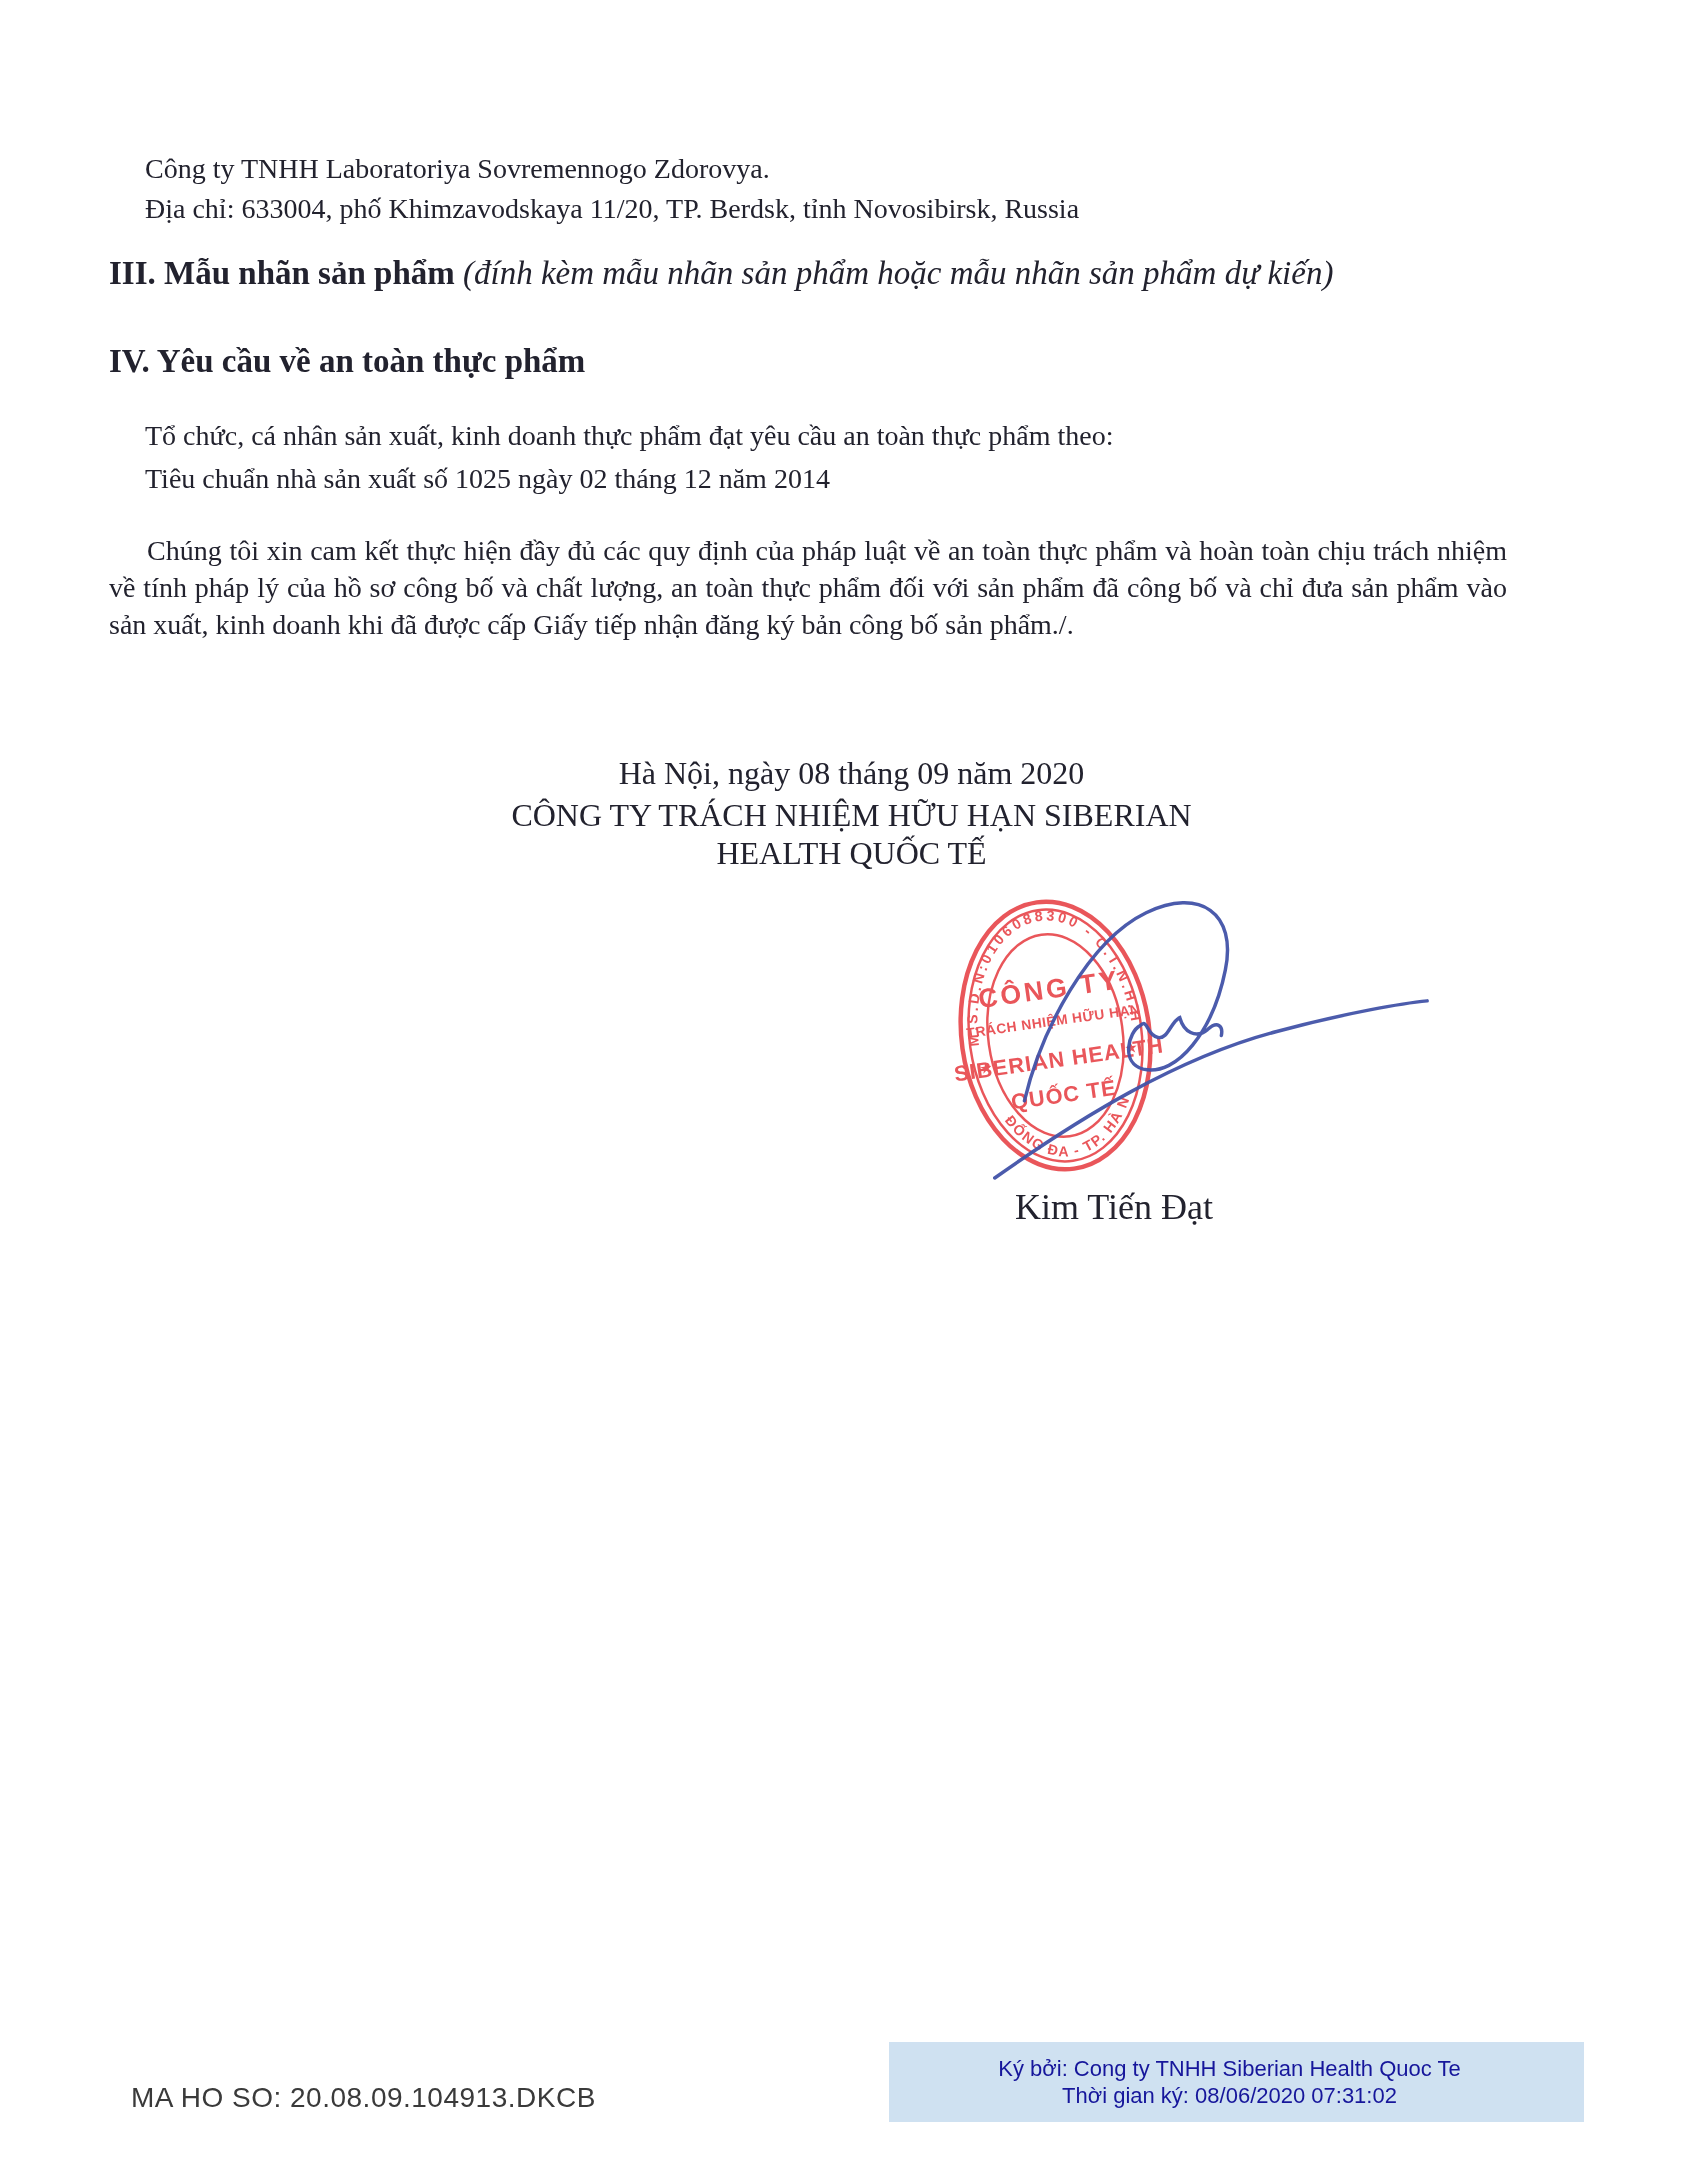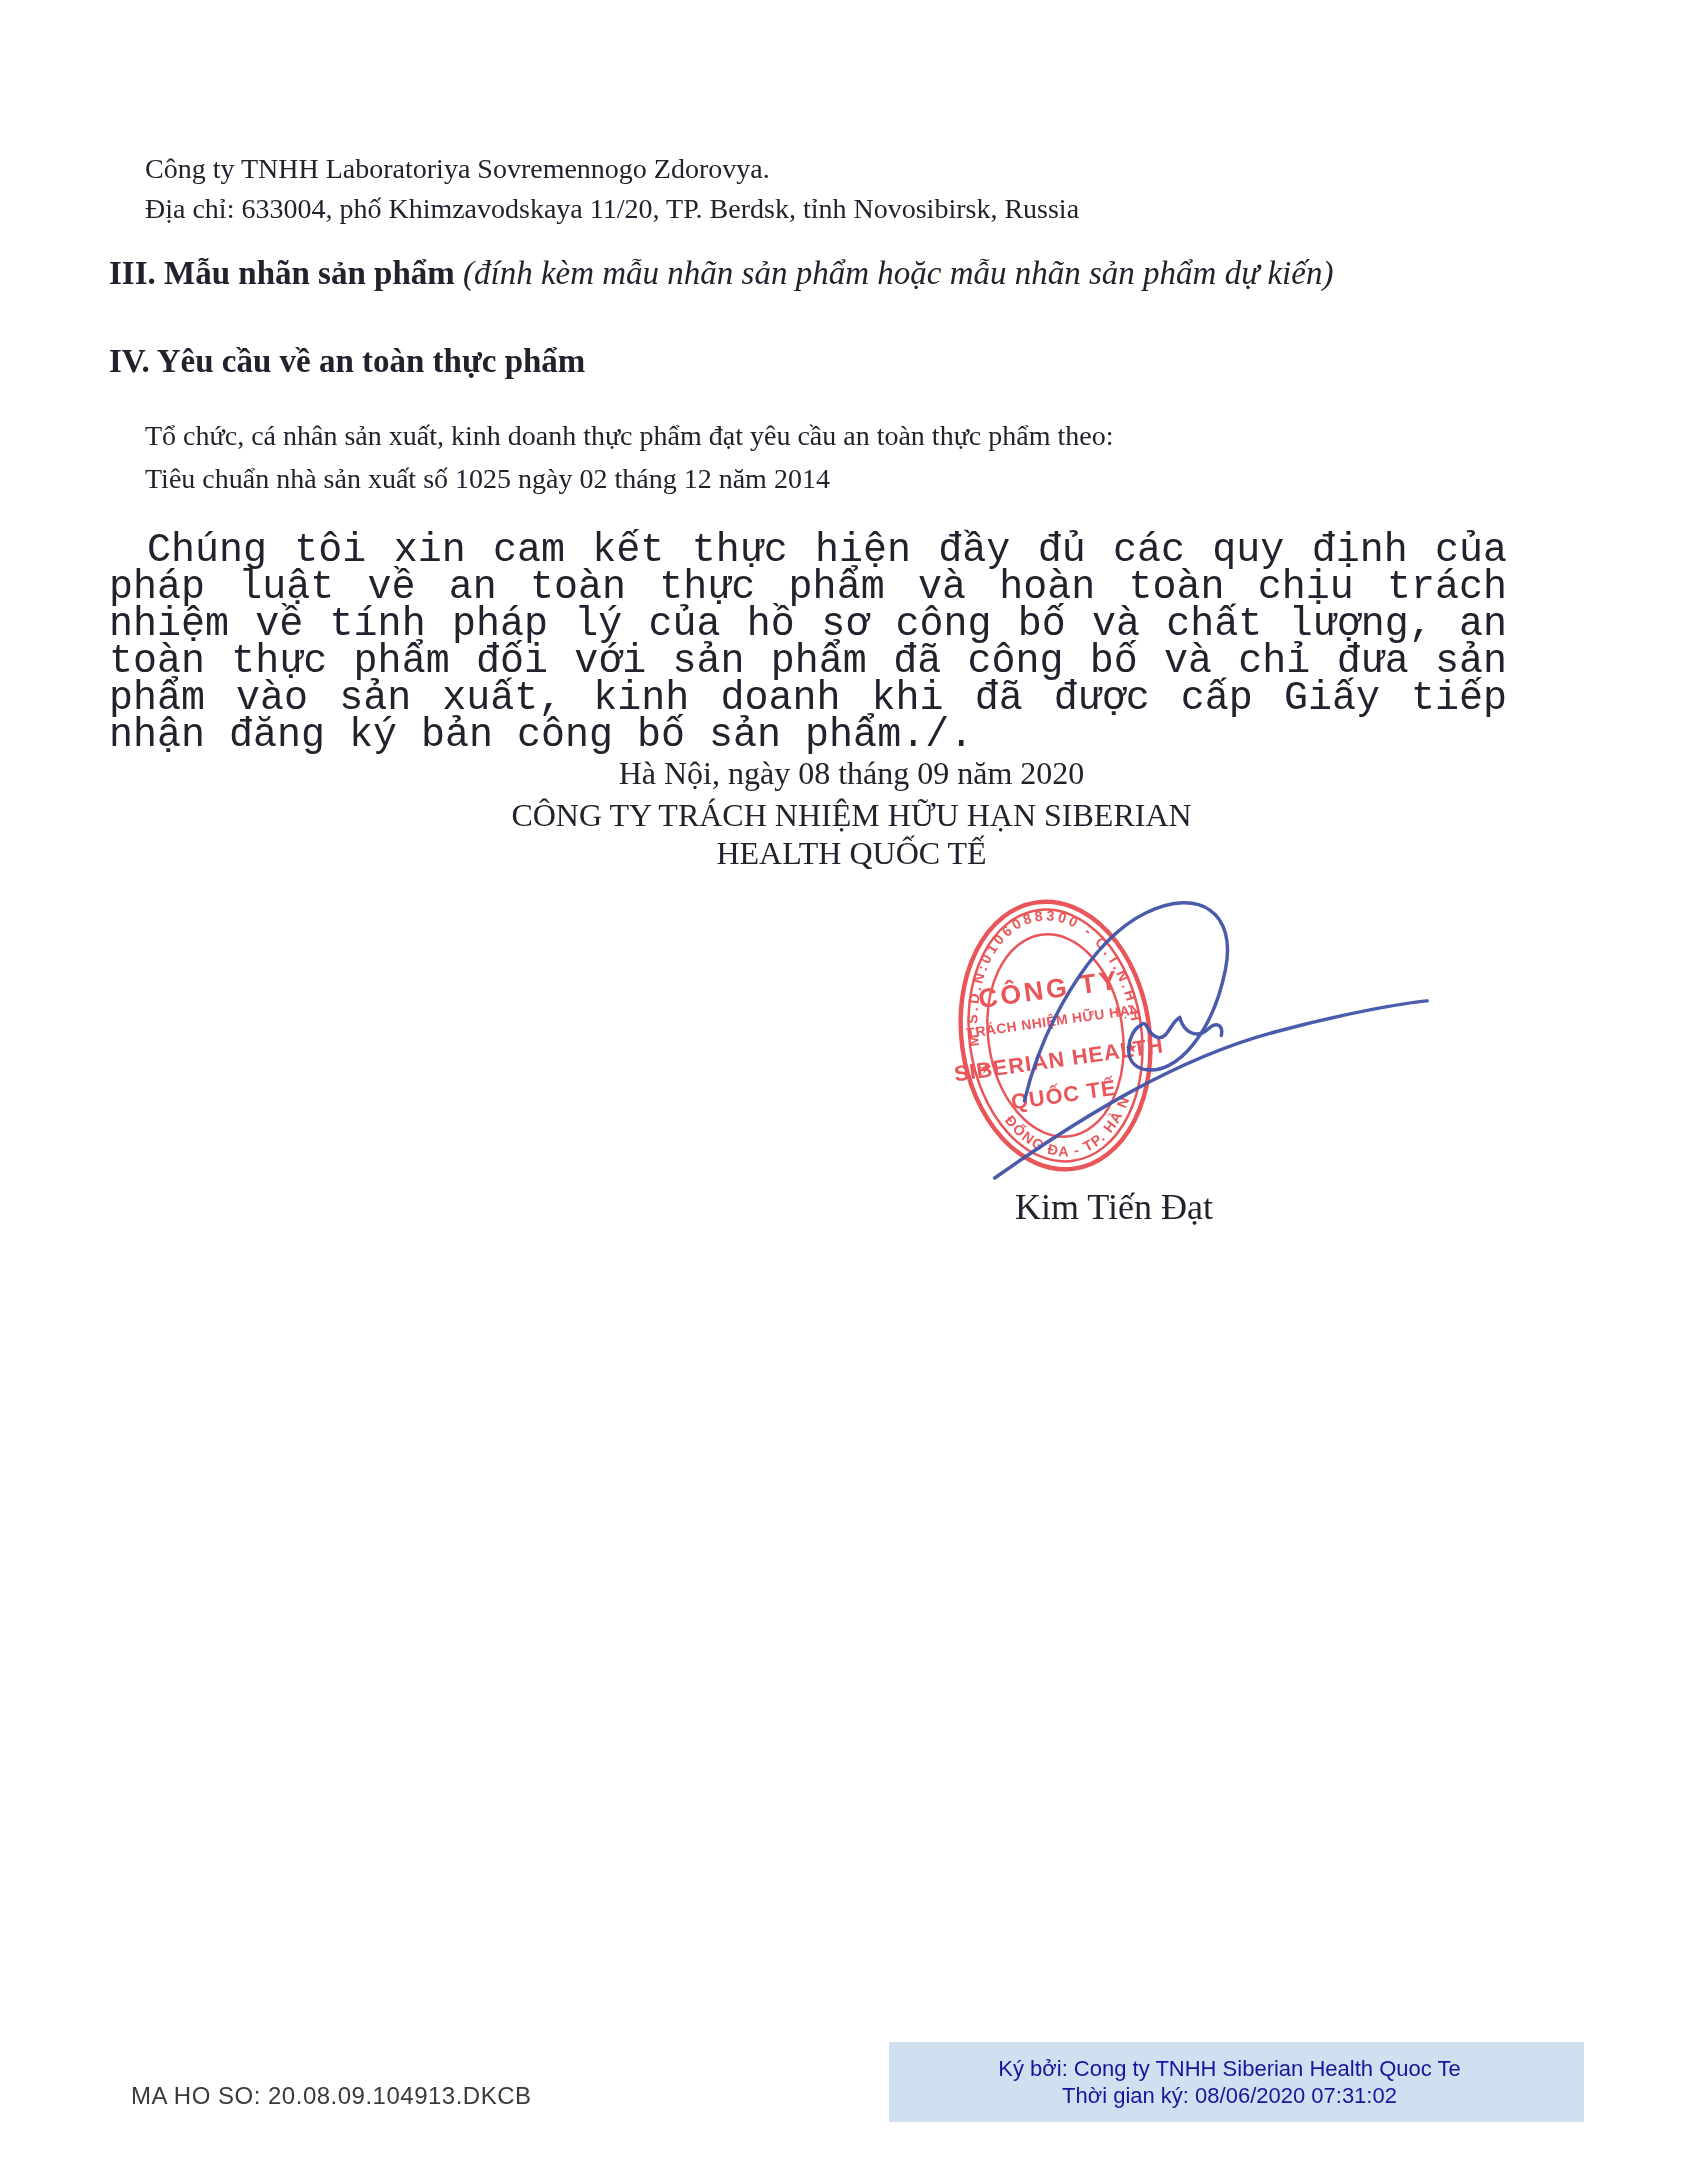--- a/index.html
+++ b/index.html
@@ -5,29 +5,29 @@
   html,body{margin:0;padding:0;background:#ffffff;}
   .page{
     position:relative;width:1683px;height:2178px;background:#ffffff;
     font-family:"Liberation Serif","DejaVu Serif",serif;color:#22222e;overflow:hidden;
   }
   .abs{position:absolute;}
   .body-text{font-size:28px;line-height:38px;white-space:nowrap;}
   .heading{font-size:33px;font-weight:bold;white-space:nowrap;font-family:Liberation Serif, serif;}
   .heading .note{font-weight:normal;font-style:italic;}
   .commitment{
-    width:1398px;font-size:40px;line-height:37px;text-align:justify;
-    text-indent:38px;white-space:normal;font-family:Liberation Mono, monospace;
+    width:1398px;font-size:28px;line-height:37px;text-align:justify;
+    text-indent:38px;white-space:normal;
   }
   .sig-block{width:713px;text-align:center;font-size:32px;line-height:38px;}
   .sig-company{font-size:32px;}
   .signer{width:297px;text-align:left;font-size:36px;white-space:nowrap;}
   .ma-ho-so{
     font-family:"Liberation Sans","DejaVu Sans",sans-serif;
-    font-size:24px;color:#3a3a3a;white-space:nowrap;letter-spacing:0.5px;
+    font-size:28px;color:#3a3a3a;white-space:nowrap;letter-spacing:0.5px;
   }
   .esign-box{
     width:695px;height:80px;background:#cfe1f1;
     font-family:"Liberation Sans","DejaVu Sans",sans-serif;
     color:#16169b;text-align:center;box-sizing:border-box;
     padding:13px 14px 0 0;font-size:22px;line-height:27px;
   }
   .stamp-svg text{font-family:"Liberation Sans","DejaVu Sans",sans-serif;font-weight:bold;}
 </style>
 </head>

